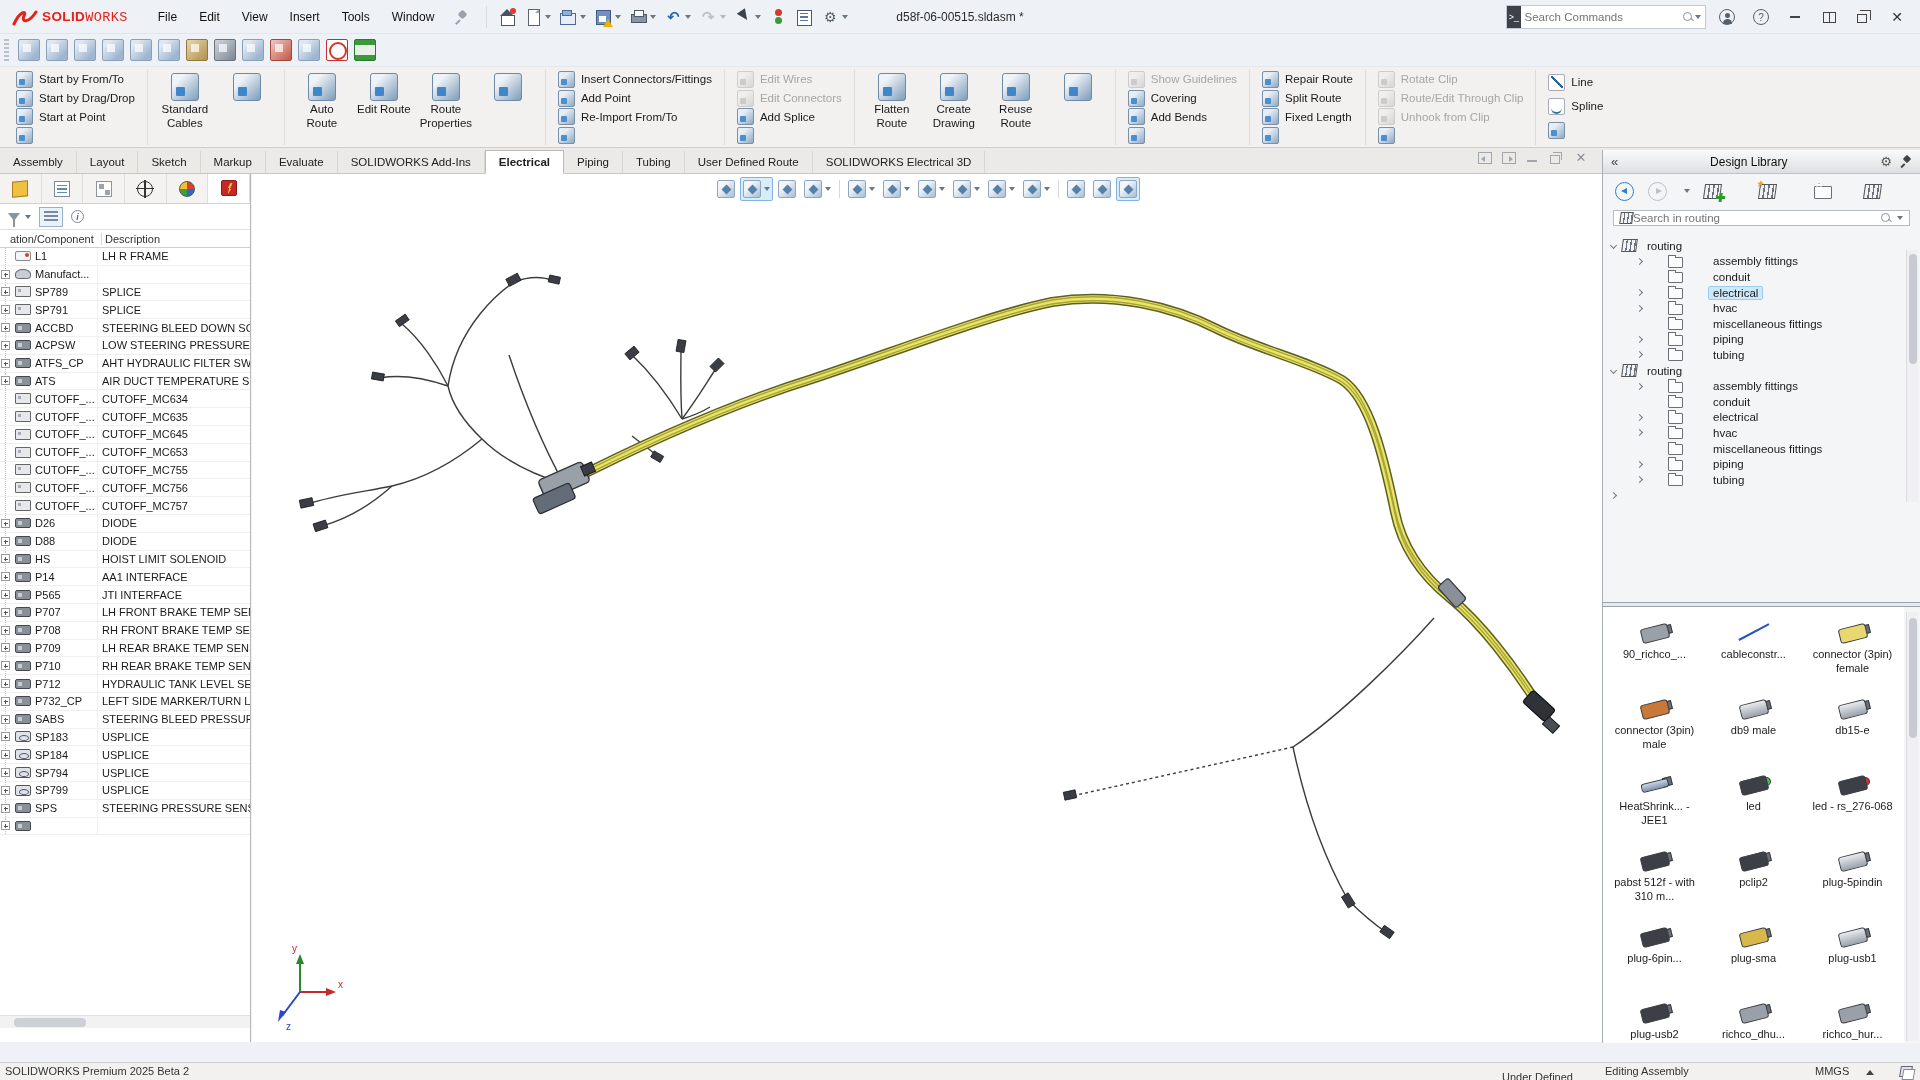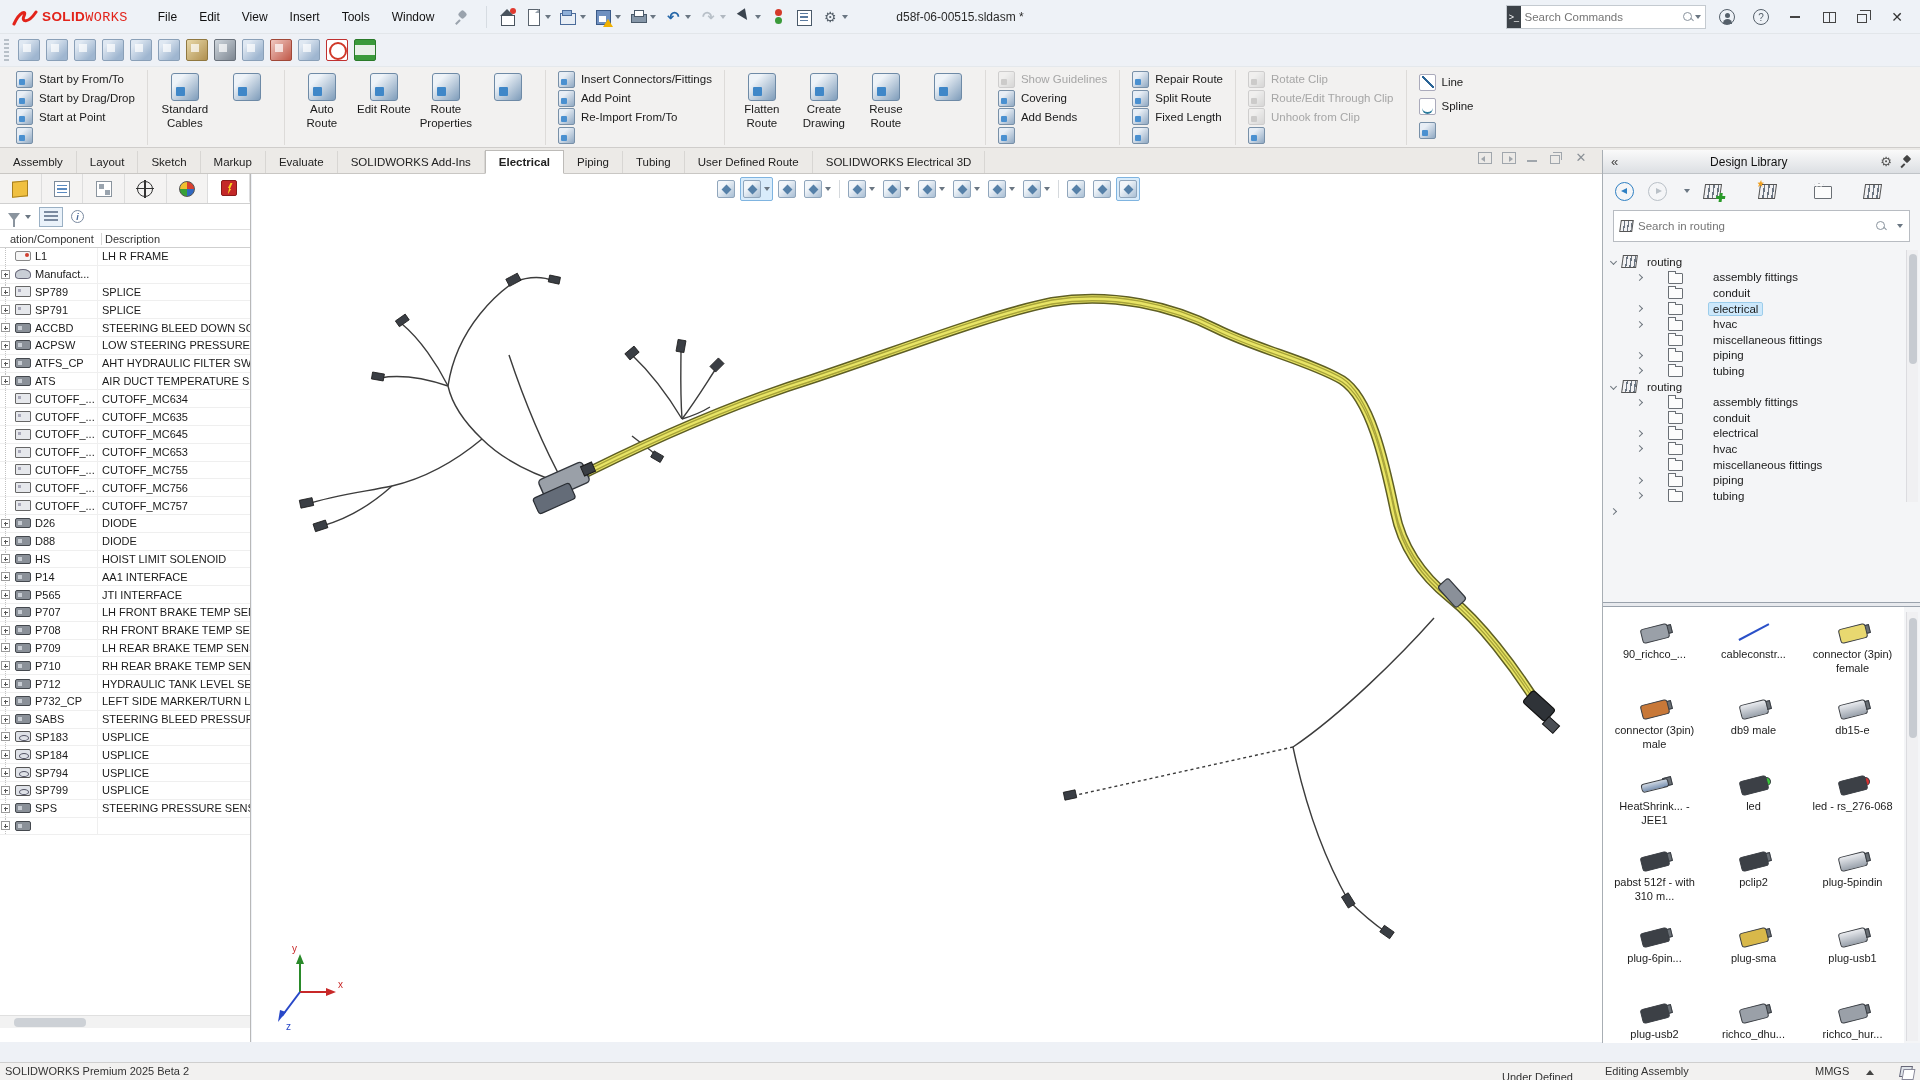--- a/index.html
+++ b/index.html
@@ -173,21 +173,21 @@
   .dlpin::after{content:"";position:absolute;left:2px;top:7px;width:1.5px;height:5px;background:#444;transform:rotate(45deg);}
   .dltools { height:34px; display:flex; align-items:center; gap:14px; padding:0 12px; }
   .navcirc { width:19px; height:19px; border-radius:50%; border:1.6px solid #2f80c3; position:relative; }
   .navcirc::after{content:"";position:absolute;left:5px;top:5px;border-top:3.5px solid transparent;border-bottom:3.5px solid transparent;border-right:6px solid #2f80c3;}
   .navcirc.fwd{border-color:#b9c0c7;} .navcirc.fwd::after{border-right:0;border-left:6px solid #b9c0c7;left:7px;}
   .books { width:17px; height:15px; background:repeating-linear-gradient(90deg,#f2f2f4 0 3px,#6a7480 3px 4.5px); border:1px solid #555; transform:skewX(-8deg); position:relative; }
   .plus-badge::after{content:"";position:absolute;right:-6px;bottom:-4px;width:9px;height:9px;background:linear-gradient(#2a9a2a,#2a9a2a) center/9px 3px no-repeat,linear-gradient(#2a9a2a,#2a9a2a) center/3px 9px no-repeat;}
   .star-badge::before{content:"";position:absolute;left:-4px;top:-5px;width:7px;height:7px;background:#f0a020;clip-path:polygon(50% 0,63% 35%,100% 38%,70% 60%,82% 100%,50% 75%,18% 100%,30% 60%,0 38%,37% 35%);}
   .folder-g { width:18px; height:13px; background:#fcfcfc; border:1.2px solid #6a6f75; border-radius:1px; position:relative; margin-top:3px; }
   .folder-g::before{content:"";position:absolute;left:-1px;top:-4px;width:8px;height:3px;background:#fcfcfc;border:1.2px solid #6a6f75;border-bottom:0;}
-  .dlsearch { margin:2px 10px 6px; height:32px; background:#fff; border:1px solid #b8bcc2; display:flex; align-items:center; padding:0 6px; gap:5px; }
+  .dlsearch { margin:2px 10px 6px; height:16px; background:#fff; border:1px solid #b8bcc2; display:flex; align-items:center; padding:0 6px; }
   .dlsearch input { flex:1; border:0; outline:none; font-size:11.5px; color:#444; font-family:inherit; }
   .minibooks { width:13px; height:12px; background:repeating-linear-gradient(90deg,#f2f2f4 0 2.5px,#6a7480 2.5px 3.8px); border:1px solid #555; transform:skewX(-8deg); }
   .dltree { position:relative; padding:6px 0 0 4px; }
   .tnode { display:flex; align-items:center; height:15.6px; font-size:11.5px; color:#1a1a1a; }
   .tnode .chev { width:5px;height:5px;border-right:1.4px solid #707880;border-bottom:1.4px solid #707880;transform:rotate(-45deg);margin:0 6px 0 4px;flex:0 0 5px; }
   .tnode.lib .chev { transform:rotate(45deg); }
   .tnode.child { padding-left:26px;gap:20px; }
   .tnode .ticon { margin-right:6px; }
   .tnode.lib .ticon { width:15px;height:13px;background:repeating-linear-gradient(90deg,#f2f2f4 0 2.8px,#6a7480 2.8px 4.2px);border:1px solid #555;transform:skewX(-8deg); }
   .tnode.child .ticon { width:15px;height:11px;background:#fcfcfc;border:1.1px solid #6a6f75;border-radius:1px;position:relative;margin-top:2px;}
@@ -404,20 +404,38 @@
         </div>
         <div class="rbtn">
           <span class="ric"></span>
           <span class="lbl">Re-Import From/To</span>
         </div>
         <div class="rbtn" hidden="">
           <span class="ric"></span>
           <span class="lbl"></span>
         </div>
     </div>
+    <div class="rgroup">
+      <div class="rbtn dis">
+          <span class="ric"></span>
+          <span class="lbl">Edit Wires</span>
+        </div>
+        <div class="rbtn dis">
+          <span class="ric"></span>
+          <span class="lbl">Edit Connectors</span>
+        </div>
+        <div class="rbtn">
+          <span class="ric"></span>
+          <span class="lbl">Add Splice</span>
+        </div>
+        <div class="rbtn" hidden="">
+          <span class="ric"></span>
+          <span class="lbl"></span>
+        </div>
+    </div>
     <div class="rgroup lg">
       <div class="rbtnL">
           <span class="ricL"></span>
           <span class="rlbl">Flatten Route</span>
         </div>
         <div class="rbtnL">
           <span class="ricL"></span>
           <span class="rlbl">Create Drawing</span>
         </div>
         <div class="rbtnL">

